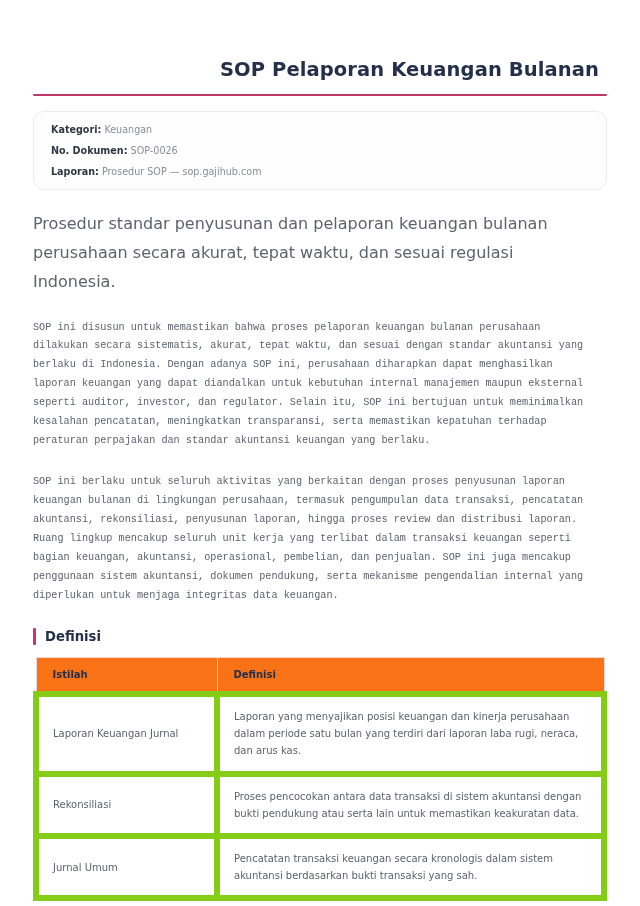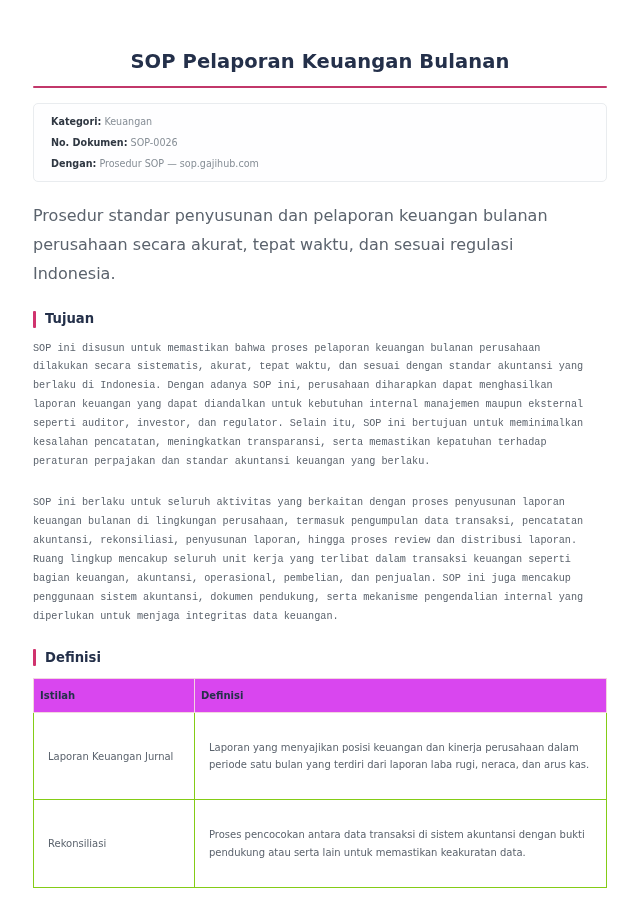--- a/index.html
+++ b/index.html
@@ -19,42 +19,42 @@
     width: 640px;
     height: 906px;
     box-sizing: border-box;
     padding: 0 33px;
     background: #ffffff;
     overflow: hidden;
   }
 
   
   .doc-title {
-    margin: 0;
+    margin: 8px;
     padding-top: 50px;
-    text-align: center;
+    text-align: right;
     font-size: 19.5px;
     font-weight: bold;
     color: #24304a;
     letter-spacing: 0.1px;
   }
 
   .title-rule {
     margin-top: 13px;
     height: 2px;
     background: #c9days;
     background: #c2376a;
     border-radius: 1px;
   }
 
   
   .meta-box {
     margin-top: 15px;
     border: 1px solid #e9ecef;
-    border-radius: 5px;
+    border-radius: 11px;
     background: #fefeff;
     padding: 13px 17px 12px 17px;
   }
 
   .meta-row {
     font-size: 9.6px;
     color: #7a828c;
     line-height: 1.05;
     margin-bottom: 11px;
     white-space: nowrap;
@@ -109,34 +109,34 @@
   }
 
   
   .def-table {
     width: 100%;
     border-collapse: collapse;
     table-layout: fixed;
     margin-top: 2px;
   }
   .def-table th {
-    background: #d946ef;
+    background: #f97316;
     color: #24304a;
     font-size: 10px;
     font-weight: bold;
     text-align: left;
-    padding: 10px 6px;
+    padding: 10px 16px;
     border: 1px solid #f3d4df;
     line-height: 1.3;
   }
   .def-table td {
     font-size: 10px;
     color: #5b636d;
-    padding: 26px 14px;
-    border: 1px solid #84cc16;
+    padding: 11px 14px;
+    border: 6px solid #84cc16;
     line-height: 1.72;
     vertical-align: middle;
   }
   .col-term { width: 148px; }
 </style>
 </head>
 <body>
 
 <div class="page">
 
@@ -146,32 +146,28 @@
   <div class="meta-box">
     <div class="meta-row">
       <span class="meta-label">Kategori:</span>
       <span class="meta-value">Keuangan</span>
     </div>
     <div class="meta-row">
       <span class="meta-label">No. Dokumen:</span>
       <span class="meta-value">SOP-0026</span>
     </div>
     <div class="meta-row">
-      <span class="meta-label">Dengan:</span>
+      <span class="meta-label">Laporan:</span>
       <span class="meta-value">Prosedur SOP — sop.gajihub.com</span>
     </div>
   </div>
 
   <p class="intro">Prosedur standar penyusunan dan pelaporan keuangan bulanan perusahaan secara akurat, tepat waktu, dan sesuai regulasi Indonesia.</p>
 
   <div class="section">
-    <div class="section-heading">
-      <span class="accent-bar"></span>
-      <span class="section-title">Tujuan</span>
-    </div>
     <p class="section-body">SOP ini disusun untuk memastikan bahwa proses pelaporan keuangan bulanan perusahaan dilakukan secara sistematis, akurat, tepat waktu, dan sesuai dengan standar akuntansi yang berlaku di Indonesia. Dengan adanya SOP ini, perusahaan diharapkan dapat menghasilkan laporan keuangan yang dapat diandalkan untuk kebutuhan internal manajemen maupun eksternal seperti auditor, investor, dan regulator. Selain itu, SOP ini bertujuan untuk meminimalkan kesalahan pencatatan, meningkatkan transparansi, serta memastikan kepatuhan terhadap peraturan perpajakan dan standar akuntansi keuangan yang berlaku.</p>
   </div>
 
   <div class="section">
     <p class="section-body">SOP ini berlaku untuk seluruh aktivitas yang berkaitan dengan proses penyusunan laporan keuangan bulanan di lingkungan perusahaan, termasuk pengumpulan data transaksi, pencatatan akuntansi, rekonsiliasi, penyusunan laporan, hingga proses review dan distribusi laporan. Ruang lingkup mencakup seluruh unit kerja yang terlibat dalam transaksi keuangan seperti bagian keuangan, akuntansi, operasional, pembelian, dan penjualan. SOP ini juga mencakup penggunaan sistem akuntansi, dokumen pendukung, serta mekanisme pengendalian internal yang diperlukan untuk menjaga integritas data keuangan.</p>
   </div>
 
   <div class="section">
     <div class="section-heading">
       <span class="accent-bar"></span>
@@ -187,17 +183,21 @@
       </thead>
       <tbody>
         <tr>
           <td class="col-term">Laporan Keuangan Jurnal</td>
           <td>Laporan yang menyajikan posisi keuangan dan kinerja perusahaan dalam periode satu bulan yang terdiri dari laporan laba rugi, neraca, dan arus kas.</td>
         </tr>
         <tr>
           <td class="col-term">Rekonsiliasi</td>
           <td>Proses pencocokan antara data transaksi di sistem akuntansi dengan bukti pendukung atau serta lain untuk memastikan keakuratan data.</td>
         </tr>
+        <tr>
+          <td class="col-term">Jurnal Umum</td>
+          <td>Pencatatan transaksi keuangan secara kronologis dalam sistem akuntansi berdasarkan bukti transaksi yang sah.</td>
+        </tr>
       </tbody>
     </table>
   </div>
 
 </div>
 
 </body></html>

